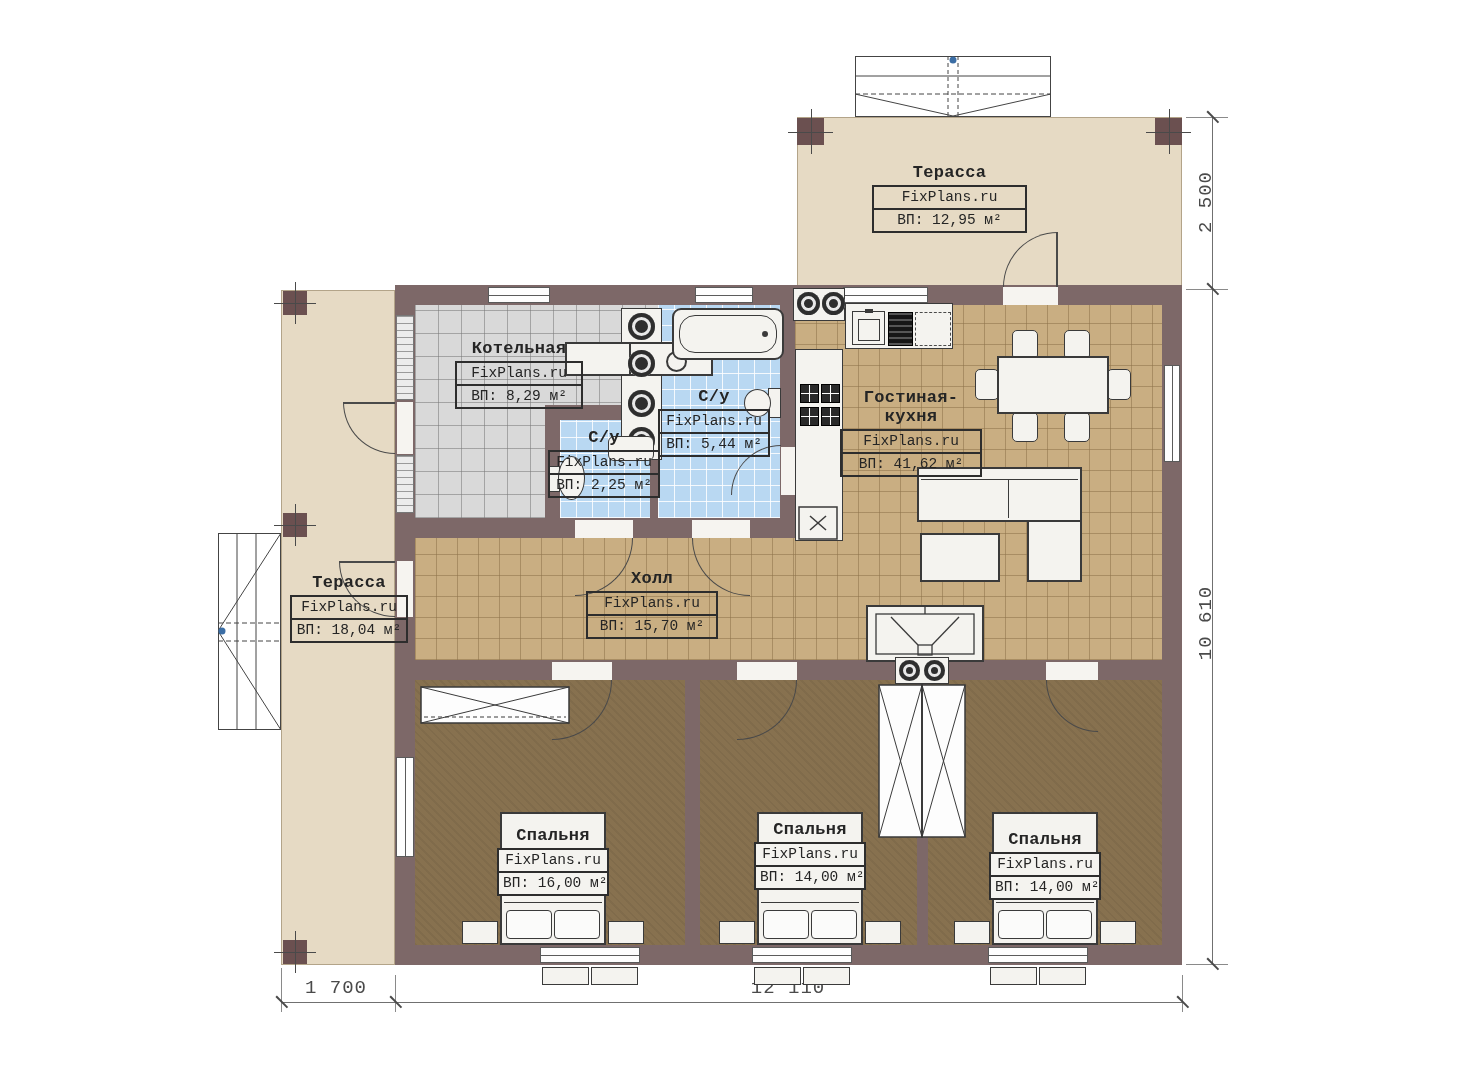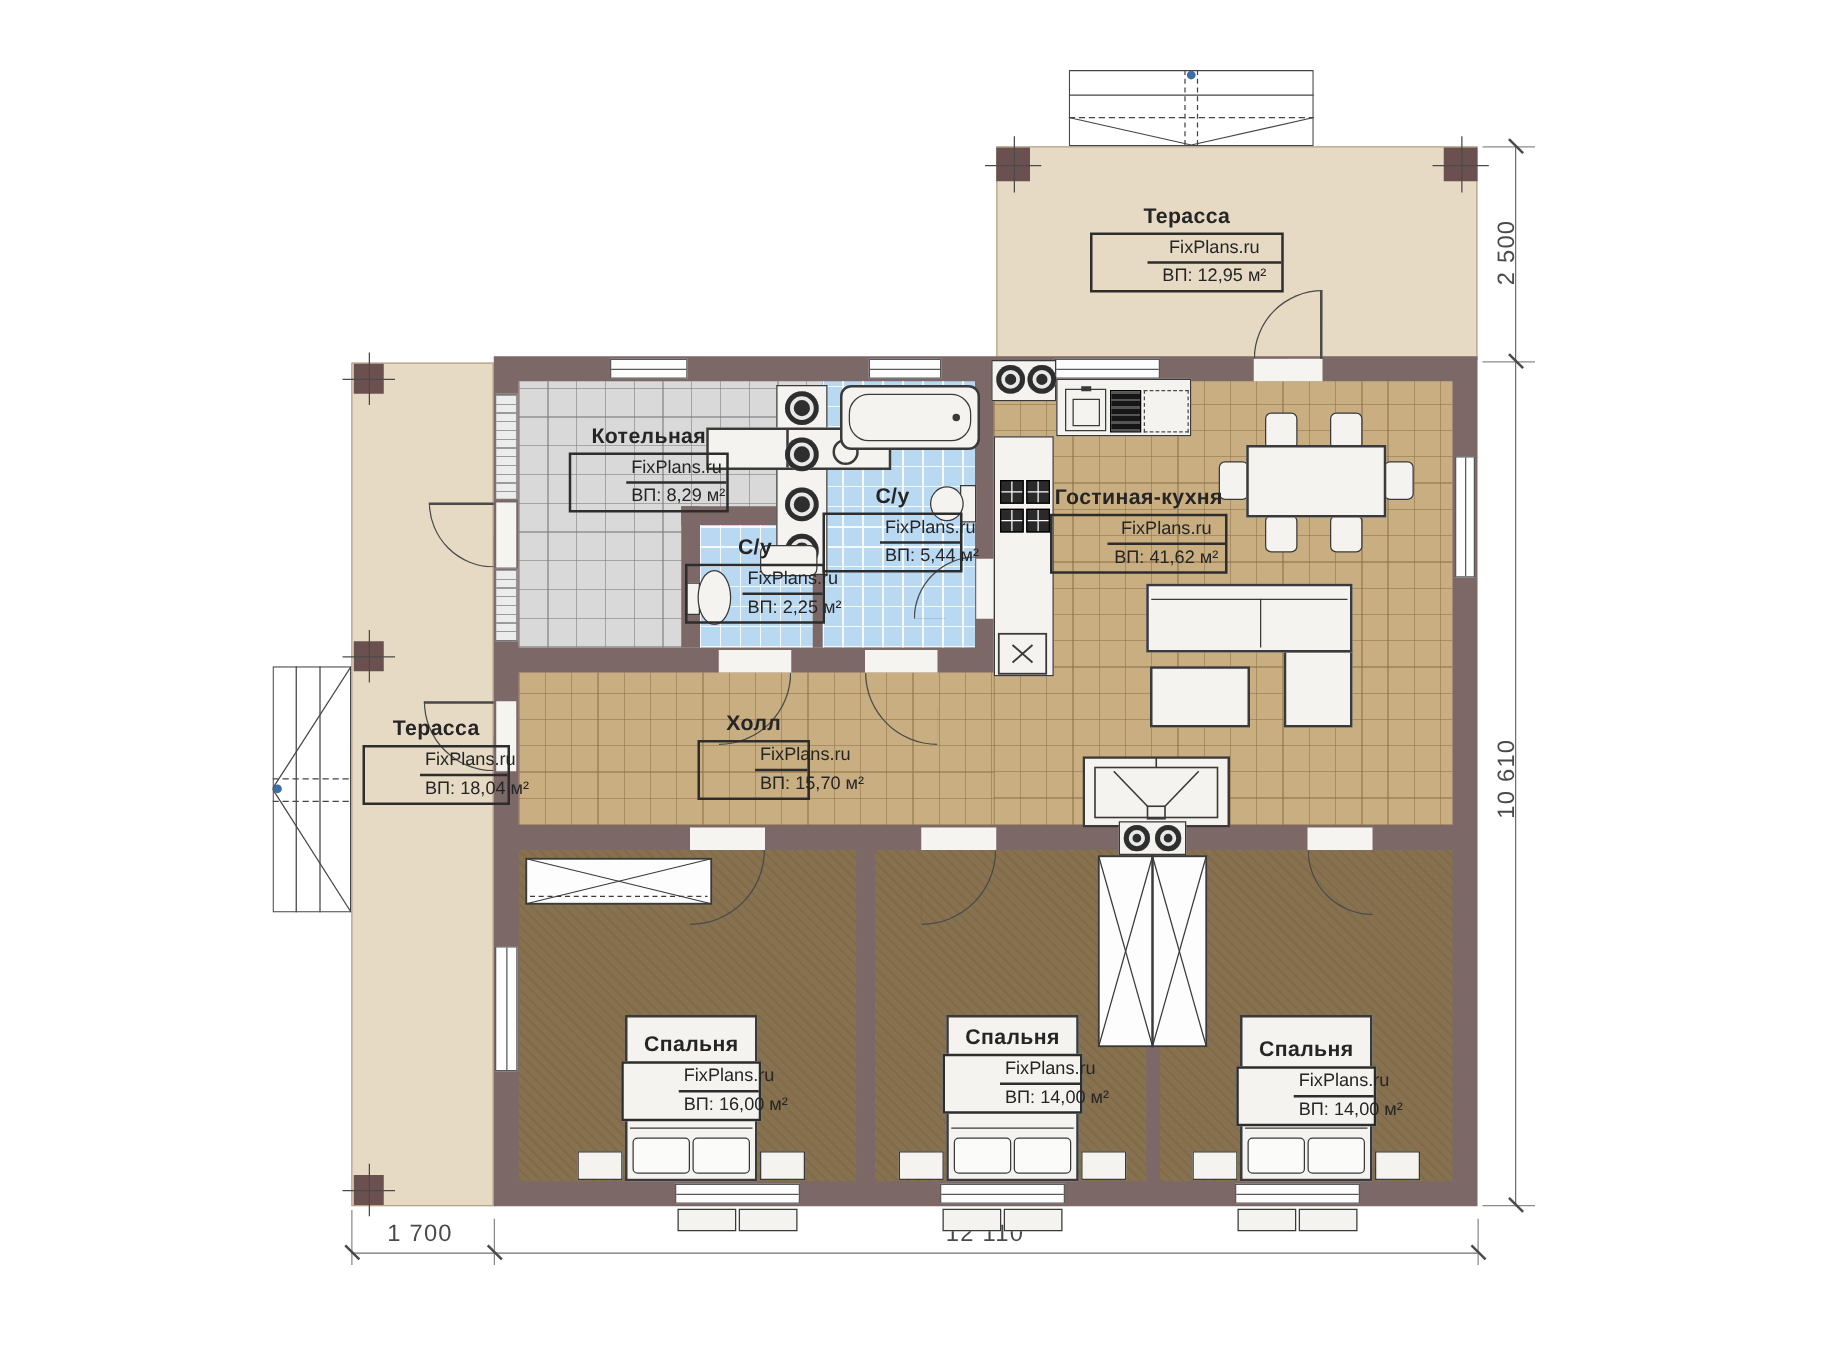--- a/index.html
+++ b/index.html
@@ -1,17 +1,17 @@
 <!DOCTYPE html>
 <html><head>
 <meta charset="utf-8">
 <style>
   html,body{margin:0;padding:0;background:#ffffff;}
   .plan{position:relative;width:1473px;height:1080px;background:#ffffff;overflow:hidden;
-        font-family:Liberation Sans, sans-serif;}
+        font-family:Liberation Mono, monospace;}
   .abs{position:absolute;box-sizing:border-box;}
   
   .house-body{background:#7d6868;}
   .slab{background:#e6dac4;border:1px solid #b3a489;}
   .post{background:#6b5050;}
   .post::before{content:"";position:absolute;left:50%;top:-9px;bottom:-9px;width:1px;background:#4a4a4a;}
   .post::after{content:"";position:absolute;top:50%;left:-9px;right:-9px;height:1px;background:#4a4a4a;}
   .floor-tan{background-color:#c9ae82;
     background-image:repeating-linear-gradient(0deg,rgba(141,114,74,.55) 0 1px,transparent 1px 21px),
                      repeating-linear-gradient(90deg,rgba(141,114,74,.55) 0 1px,transparent 1px 21px);}
@@ -44,21 +44,21 @@
              linear-gradient(#fff,#fff) center/1px 100% no-repeat,#2a2a2a;border:1px solid #000;}
   .dashed-box{border:1.5px dashed #4a4a4a;background:transparent;}
   .sofa-main::before{content:"";position:absolute;left:2px;right:2px;top:10px;height:1px;background:#3a3a3a;}
   .sofa-main::after{content:"";position:absolute;top:10px;bottom:2px;left:55%;width:1px;background:#3a3a3a;}
   .bed::before{content:"";position:absolute;left:2px;right:2px;top:68%;height:1px;background:#3a3a3a;}
   .pillow{background:#fbfbfa;border:1.5px solid #3a3a3a;border-radius:4px;}
   .dark-appl{background:repeating-linear-gradient(180deg,#555 0 2px,#161616 2px 6px);border:1px solid #000;}
   
   .room-label{position:absolute;text-align:center;color:#252525;z-index:40;}
   .room-name{font-weight:bold;font-size:17px;letter-spacing:.3px;margin-bottom:3px;}
-  .label-box{border:2px solid #2d2d2d;padding-left:44px;}
+  .label-box{border:2px solid #2d2d2d;}
   .label-row{font-size:14.5px;padding:2px 4px 3px;white-space:nowrap;}
   .label-row.brand{border-bottom:2px solid #2d2d2d;}
   
   .dim-line{background:#707070;}
   .dim-ext{background:#8a8a8a;}
   .tick{width:16px;height:1.5px;background:#4a4a4a;transform:rotate(45deg);}
   .dim-label{font-size:19px;color:#4a4a4a;letter-spacing:1px;text-align:center;}
   .dim-label.vert{transform:rotate(-90deg);}
   svg{display:block;}
 </style>
@@ -306,21 +306,21 @@
       <div class="label-row">ВП: 41,62 м²</div>
     </div>
   </div>
   <div class="room-label" style="left:290px;top:573px;width:118px">
     <div class="room-name">Терасса</div>
     <div class="label-box">
       <div class="label-row brand">FixPlans.ru</div>
       <div class="label-row">ВП: 18,04 м²</div>
     </div>
   </div>
-  <div class="room-label" style="left:558px;top:569px;width:90px">
+  <div class="room-label" style="left:586px;top:569px;width:132px">
     <div class="room-name">Холл</div>
     <div class="label-box">
       <div class="label-row brand">FixPlans.ru</div>
       <div class="label-row">ВП: 15,70 м²</div>
     </div>
   </div>
   <div class="room-label" style="left:497px;top:826px;width:112px">
     <div class="room-name">Спальня</div>
     <div class="label-box" style="background:#f4f3ef">
       <div class="label-row brand">FixPlans.ru</div>

